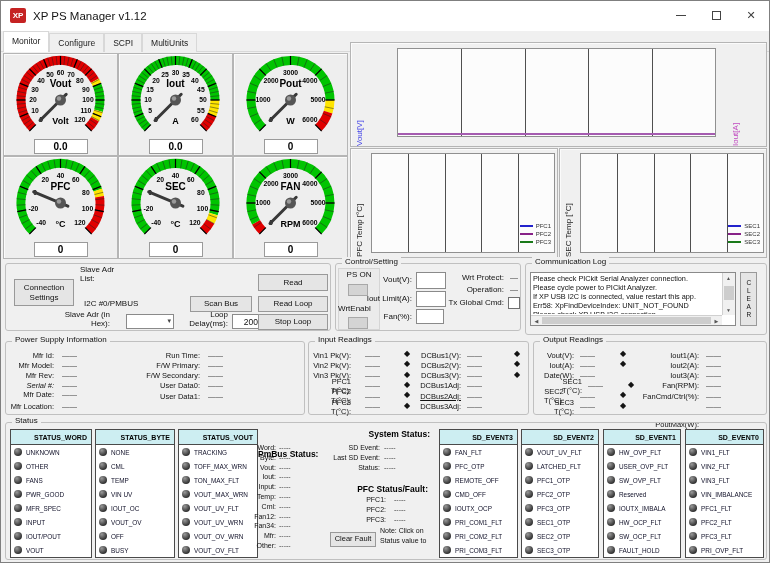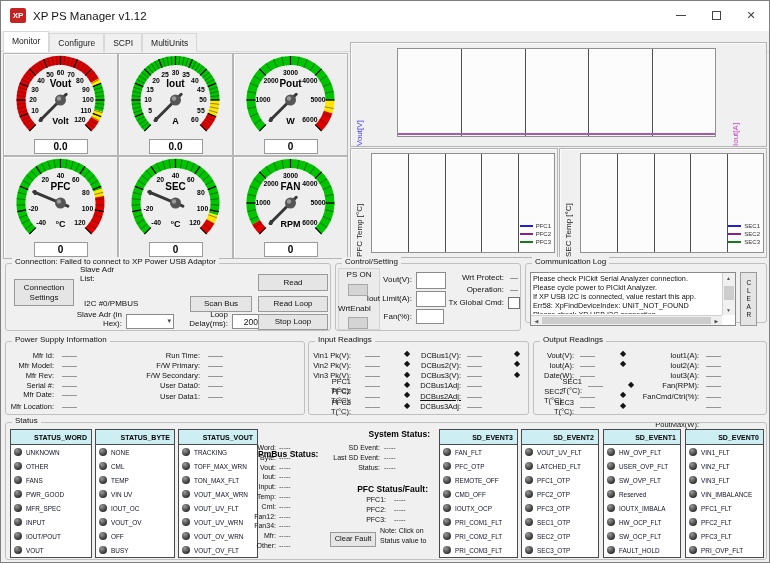--- a/index.html
+++ b/index.html
@@ -40,34 +40,34 @@
 .lbl.c{text-align:center;}
 .tinput{position:absolute;background:#fff;border:1px solid #8a8a8a;font-size:8.5px;padding:0 3px;color:#111;}
 .combo{position:absolute;background:#fff;border:1px solid #8a8a8a;}
 .combo-arrow{position:absolute;right:2px;top:2px;font-size:7px;color:#444;}
 .chk{position:absolute;width:12px;height:12px;background:#fff;border:1px solid #707070;}
 .ind-box{position:absolute;width:20px;height:12px;background:#d4d4d4;border:1px solid #a8a8a8;}
 #ctl-panel{position:absolute;left:2px;top:4px;width:42px;height:62px;background:#ebebeb;border:1px solid #d5d5d5;}
 
 #grp-conn{left:4px;top:262px;width:326px;height:68px;}
 #grp-ctl{left:334px;top:262px;width:186px;height:68px;}
-#grp-log{left:524px;top:262px;width:242px;height:60px;}
+#grp-log{left:524px;top:262px;width:242px;height:72px;}
 #grp-psinfo{left:4px;top:340px;width:300px;height:74px;}
 #grp-in{left:307px;top:340px;width:221px;height:74px;}
 #grp-out{left:532px;top:340px;width:234px;height:74px;}
 #grp-status{left:4px;top:421px;width:762px;height:138px;}
 
 #btn-conn-settings{left:8px;top:15px;width:60px;height:27px;}
 #lbl-slave-list{left:74px;top:2px;width:36px;}
 #adaptor-status{left:104px;top:7px;width:142px;height:15px;}
 #btn-read{left:252px;top:10px;width:70px;height:17px;}
 #lbl-i2c{left:78px;top:36px;}
 #btn-scan{left:184px;top:32px;width:62px;height:16px;}
 #btn-readloop{left:252px;top:32px;width:70px;height:16px;}
-#lbl-slave-adr{left:68px;top:47px;width:48px;}
+#lbl-slave-adr{left:56px;top:47px;width:48px;}
 #combo-slave{left:120px;top:50px;width:48px;height:15px;}
 #lbl-loopdelay{left:172px;top:47px;width:50px;}
 #in-loopdelay{left:226px;top:50px;width:30px;height:15px;text-align:right;}
 #btn-stoploop{left:252px;top:50px;width:70px;height:16px;}
 
 #lbl-pson{left:2px;top:7px;width:42px;}
 #ind-pson{left:12px;top:20px;}
 #lbl-wrten{left:2px;top:41px;width:22px;}
 #ind-wrten{left:12px;top:53px;}
 #lbl-vout{left:28px;top:12px;width:48px;}
@@ -126,21 +126,20 @@
       <div class="glyph-max"></div>
     </div>
   <div class="winbtn" id="btn-close">
       <span>✕</span>
     </div>
 </div>
 
 <div id="tabstrip"><div class="tab active">Monitor</div><div class="tab">Configure</div><div class="tab">SCPI</div><div class="tab">MultiUnits</div></div>
 
 <div class="group" id="grp-conn">
-  <div class="gtitle">Connection: Failed to connect to XP Power USB Adaptor</div>
   <div class="btn" id="btn-conn-settings">Connection Settings</div>
   <div class="lbl" id="lbl-slave-list">Slave Adr List:</div>
   <div class="btn" id="btn-read">Read</div>
   <div class="lbl" id="lbl-i2c">I2C #0/PMBUS</div>
   <div class="btn" id="btn-scan">Scan Bus</div>
   <div class="btn" id="btn-readloop">Read Loop</div>
   <div class="lbl r" id="lbl-slave-adr">Slave Adr (in Hex):</div>
   <div class="combo" id="combo-slave">
       <span class="combo-arrow">▾</span>
     </div>
@@ -202,21 +201,21 @@
     </div>
     <div class="r-row" style="left: 2px; top: 18.3px;">
       <div class="r-label" style="width: 46px;">Mfr Model:</div>
       <div class="r-value" style="margin-left: 8px;">——</div>
     </div>
     <div class="r-row" style="left: 2px; top: 28.6px;">
       <div class="r-label" style="width: 46px;">Mfr Rev:</div>
       <div class="r-value" style="margin-left: 8px;">——</div>
     </div>
     <div class="r-row" style="left: 2px; top: 38.9px;">
-      <div class="r-label" style="width: 46px;">Serial #:</div>
+      <div class="r-label" style="width: 46px; font-style: italic;">Serial #:</div>
       <div class="r-value" style="margin-left: 8px;">——</div>
     </div>
     <div class="r-row" style="left: 2px; top: 47px;">
       <div class="r-label" style="width: 46px;">Mfr Date:</div>
       <div class="r-value" style="margin-left: 8px;">——</div>
     </div>
     <div class="r-row" style="left: 2px; top: 59.5px;">
       <div class="r-label" style="width: 46px;">Mfr Location:</div>
       <div class="r-value" style="margin-left: 8px;">——</div>
     </div>

